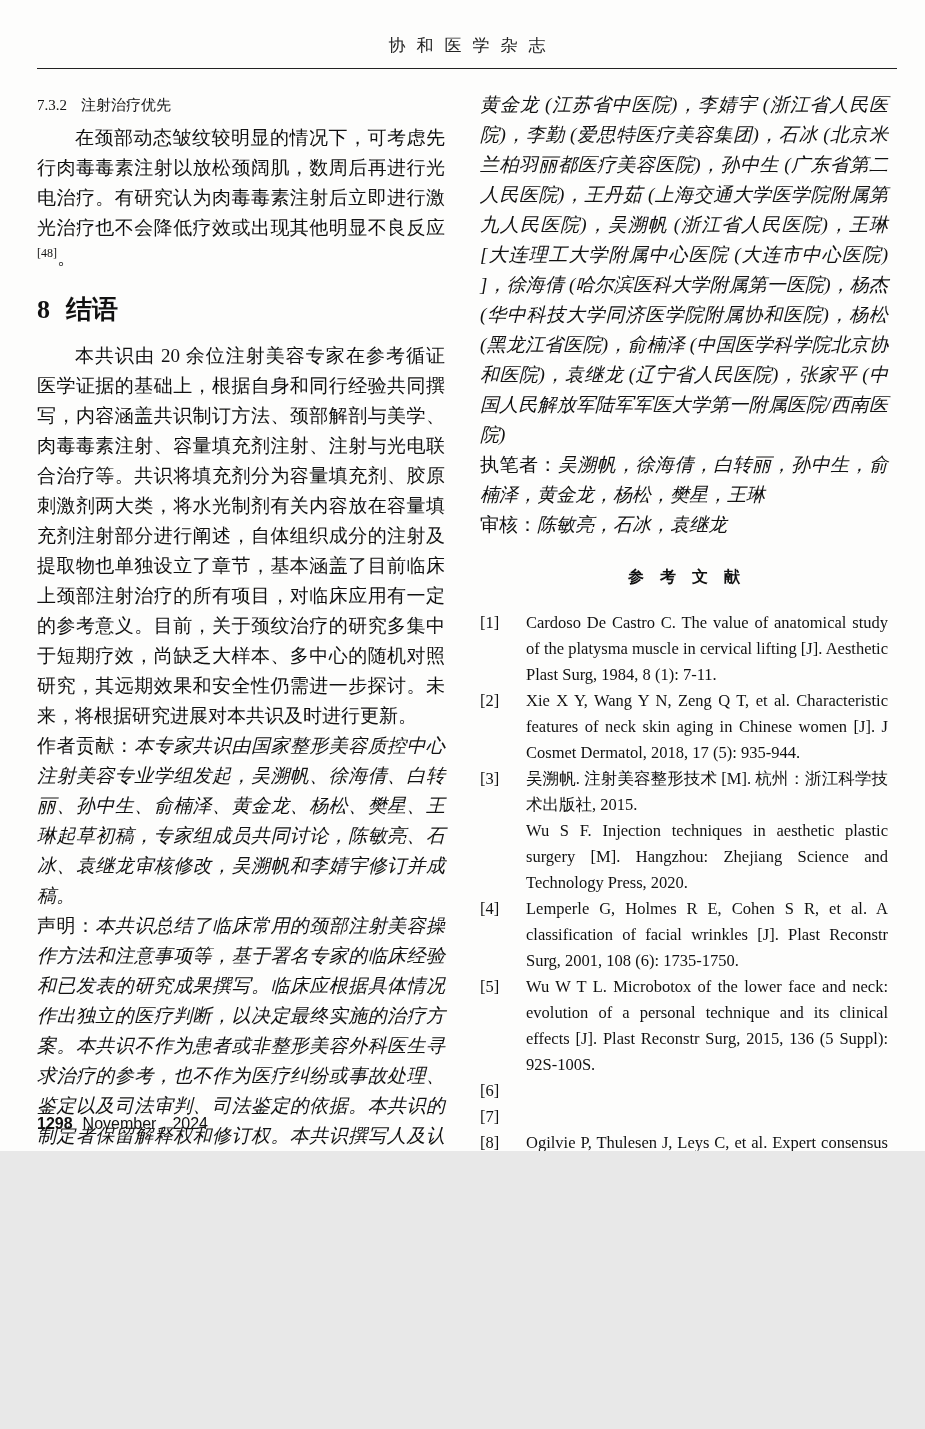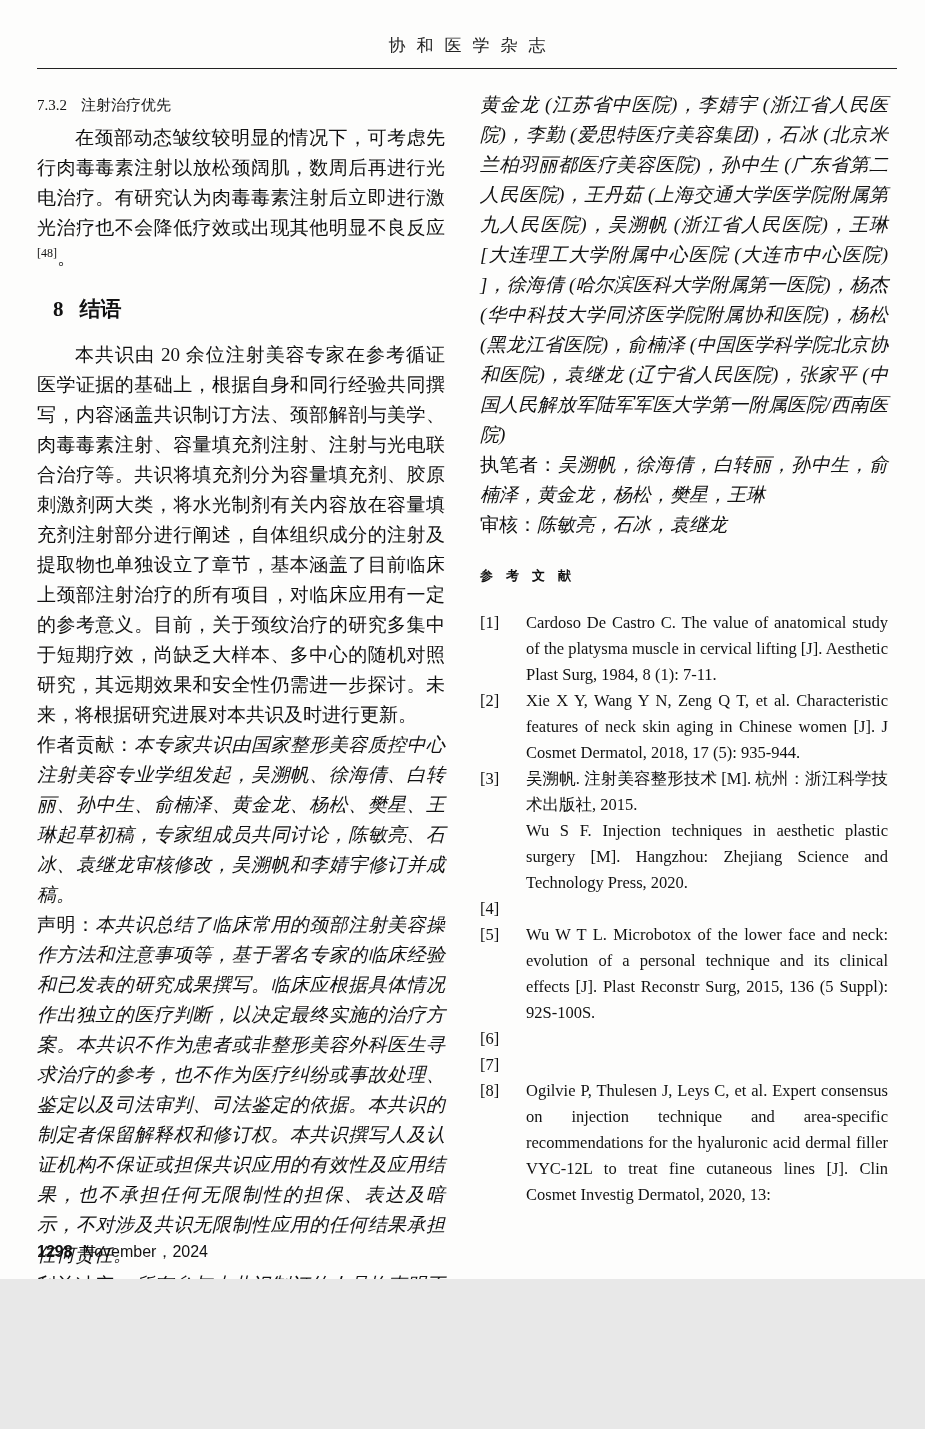--- a/index.html
+++ b/index.html
@@ -1,19 +1,19 @@
 <!DOCTYPE html>
 <html><head>
 <meta charset="utf-8">
 <style>
   html, body { margin: 0; padding: 0; background: #e8e8e8; }
   .page {
     position: relative;
     width: 925px;
-    height: 1279px;
+    height: 1151px;
     margin: 0 auto;
     background: #fdfdfc;
     color: #111;
     font-family: "Liberation Serif", serif;
     box-sizing: border-box;
     padding: 34px 28px 0 37px;
     overflow: hidden;
   }
   
   .journal-title {
@@ -39,22 +39,22 @@
   }
   .indent { text-indent: 2em; }
   .sub-heading {
     font-size: 15px;
     font-weight: normal;
     margin: 0 0 3px 0;
     line-height: 30px;
   }
   .sub-heading .sec-num { margin-right: 14px; }
   .chapter-heading {
-    font-size: 21px;
-    margin: 22px 0 17px 16px;
+    font-size: 26px;
+    margin: 22px 0 17px 0;
     line-height: 28px;
     font-weight: bold;
     font-family: "Liberation Sans", sans-serif;
   }
   .chapter-heading .ch-num {
     font-family: "Liberation Serif", serif;
     margin-right: 16px;
   }
   
   .kai {
@@ -64,23 +64,24 @@
     font-style: italic;
   }
   .lbl {
     font-style: normal;
     font-weight: normal;
     font-family: "Liberation Sans", sans-serif;
   }
   .note { font-size: 16.5px; }
   
   .ref-heading {
-    font-size: 13px;
+    text-align: center;
+    font-size: 16px;
     font-weight: bold;
-    font-family: Liberation Mono, monospace;
+    font-family: Liberation Sans, sans-serif;
     margin: 24px 0 20px 0;
     line-height: 26px;
   }
   .refs { list-style: none; margin: 0; padding: 0; }
   .ref { display: flex; font-size: 16.5px; line-height: 26px; }
   .ref-num { width: 46px; flex-shrink: 0; }
   .ref-body { flex: 1; text-align: justify; }
   sup.cite { font-size: 12px; line-height: 0; margin-top: 8px; }
   
   .page-footer {
@@ -164,20 +165,21 @@
         </li>
         <li class="ref">
           <span class="ref-num">[3]</span>
           <div class="ref-body">
             <div>吴溯帆. 注射美容整形技术 [M]. 杭州：浙江科学技术出版社, 2015.</div>
             <div>Wu S F. Injection techniques in aesthetic plastic surgery [M]. Hangzhou: Zhejiang Science and Technology Press, 2020.</div>
           </div>
         </li>
         <li class="ref">
           <span class="ref-num">[4]</span>
+          <div class="ref-body">Lemperle G, Holmes R E, Cohen S R, et al. A classification of facial wrinkles [J]. Plast Reconstr Surg, 2001, 108 (6): 1735-1750.</div>
         </li>
         <li class="ref">
           <span class="ref-num">[5]</span>
           <div class="ref-body">Wu W T L. Microbotox of the lower face and neck: evolution of a personal technique and its clinical effects [J]. Plast Reconstr Surg, 2015, 136 (5 Suppl): 92S-100S.</div>
         </li>
         <li class="ref">
           <span class="ref-num">[6]</span>
         </li>
         <li class="ref">
           <span class="ref-num">[7]</span>

